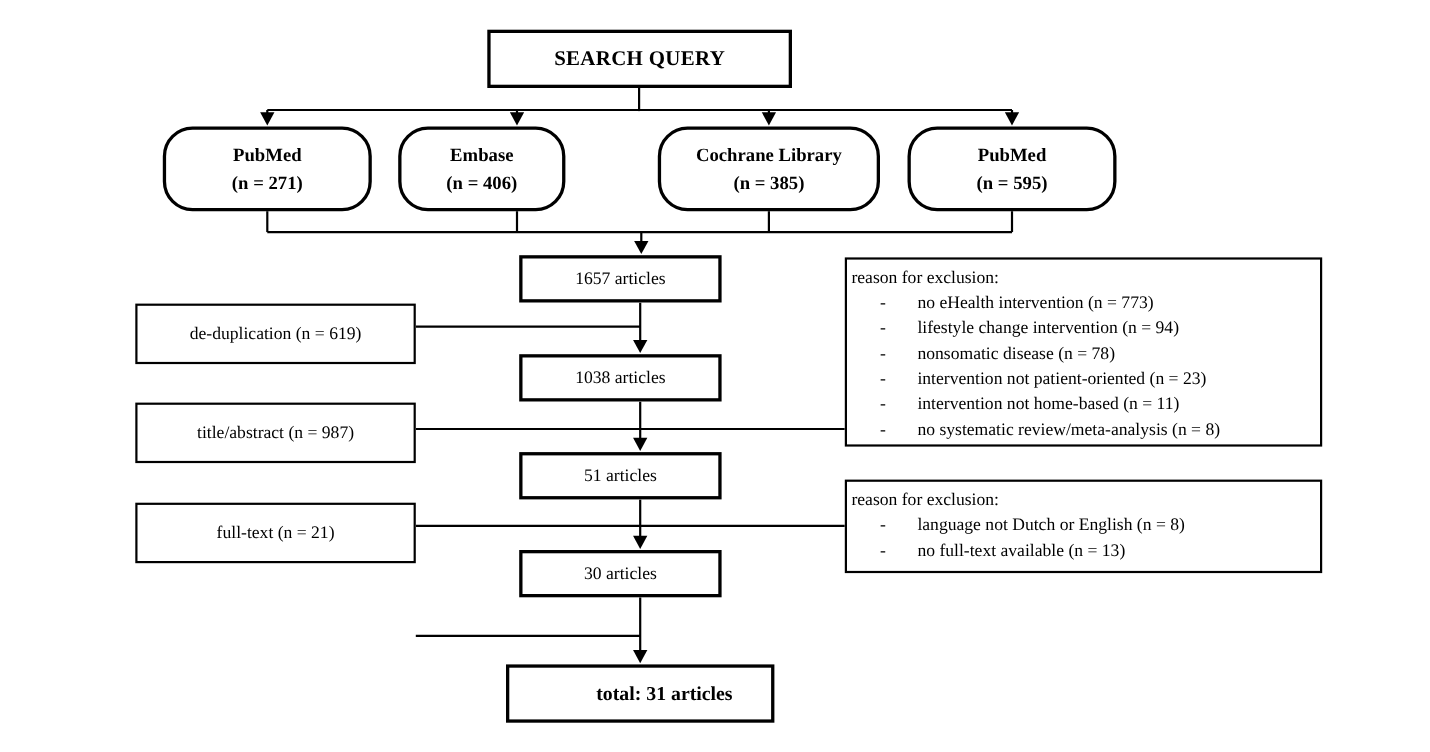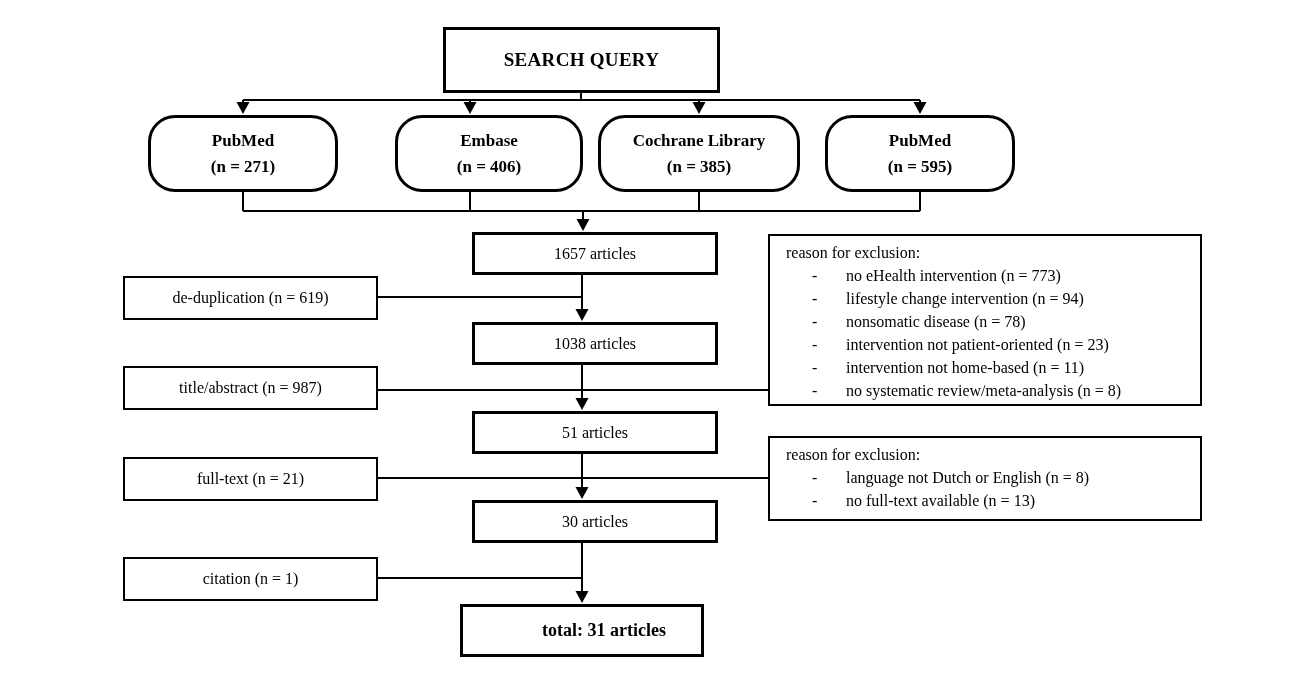--- a/index.html
+++ b/index.html
@@ -15,45 +15,45 @@
   .box{
     position:absolute;
     box-sizing:border-box;
     background:#ffffff;
     border:3px solid #000000;
     display:flex;
     align-items:center;
     justify-content:center;
     text-align:center;
   }
-  .sq-box{left:443px;top:27px;width:277px;height:66px;font-size:19px;font-weight:bold;letter-spacing:0.3px;text-align:right;}
+  .sq-box{left:443px;top:27px;width:277px;height:53px;font-size:19px;font-weight:bold;letter-spacing:0.3px;text-align:right;}
   .db-box{top:115px;height:77px;font-size:17px;font-weight:bold;flex-direction:column;line-height:26px;border-radius:27px;}
   .db-pubmed{left:148px;width:190px;}
-  .db-embase{left:395px;width:188px;}
+  .db-embase{left:362px;width:152px;}
   .db-cochrane{left:598px;width:202px;}
   .db-scopus{left:825px;width:190px;}
-  .stage-box{left:472px;width:246px;height:43px;font-size:16px;}
+  .stage-box{left:472px;width:184px;height:43px;font-size:16px;}
   .stage-0{top:232px;}
   .stage-1{top:322px;}
   .stage-2{top:411px;}
   .stage-3{top:500px;}
   .total-box{left:460px;top:604px;width:244px;height:53px;font-size:18px;font-weight:bold;padding-left:44px;}
-  .filter-box{left:123px;width:255px;height:44px;border-width:2px;font-size:16px;}
+  .filter-box{left:123px;width:255px;height:55px;border-width:2px;font-size:16px;}
   .filter-0{top:276px;}
   .filter-1{top:366px;}
   .filter-2{top:457px;}
   .filter-3{top:557px;}
   .excl-box{
     left:768px;width:434px;
     border-width:2px;
     display:block;
     text-align:left;
     font-size:16px;
     line-height:23px;
-    padding:5px 8px 0 16px;
+    padding:5px 8px 0 4px;
   }
   .excl-0{top:234px;height:172px;}
   .excl-1{top:436px;height:85px;}
   .excl-item{display:flex;}
   .excl-dash{margin-left:26px;width:34px;flex:0 0 34px;}
   .excl-text{flex:1 1 auto;}
   svg line{stroke:#000000;stroke-width:2;}
   svg polygon{fill:#000000;stroke:none;}
 </style>
 </head>
@@ -141,23 +141,20 @@
 
   <div class="box filter-box filter-0">
     <span>de-duplication (n = 619)</span>
   </div>
   <div class="box filter-box filter-1">
     <span>title/abstract (n = 987)</span>
   </div>
   <div class="box filter-box filter-2">
     <span>full-text (n = 21)</span>
   </div>
-  <div class="box filter-box filter-3">
-    <span>citation (n = 1)</span>
-  </div>
 
   <div class="box excl-box excl-0">
     <div>reason for exclusion:</div>
     <div class="excl-item">
       <span class="excl-dash">-</span>
       <span class="excl-text">no eHealth intervention (n = 773)</span>
     </div>
     <div class="excl-item">
       <span class="excl-dash">-</span>
       <span class="excl-text">lifestyle change intervention (n = 94)</span>

